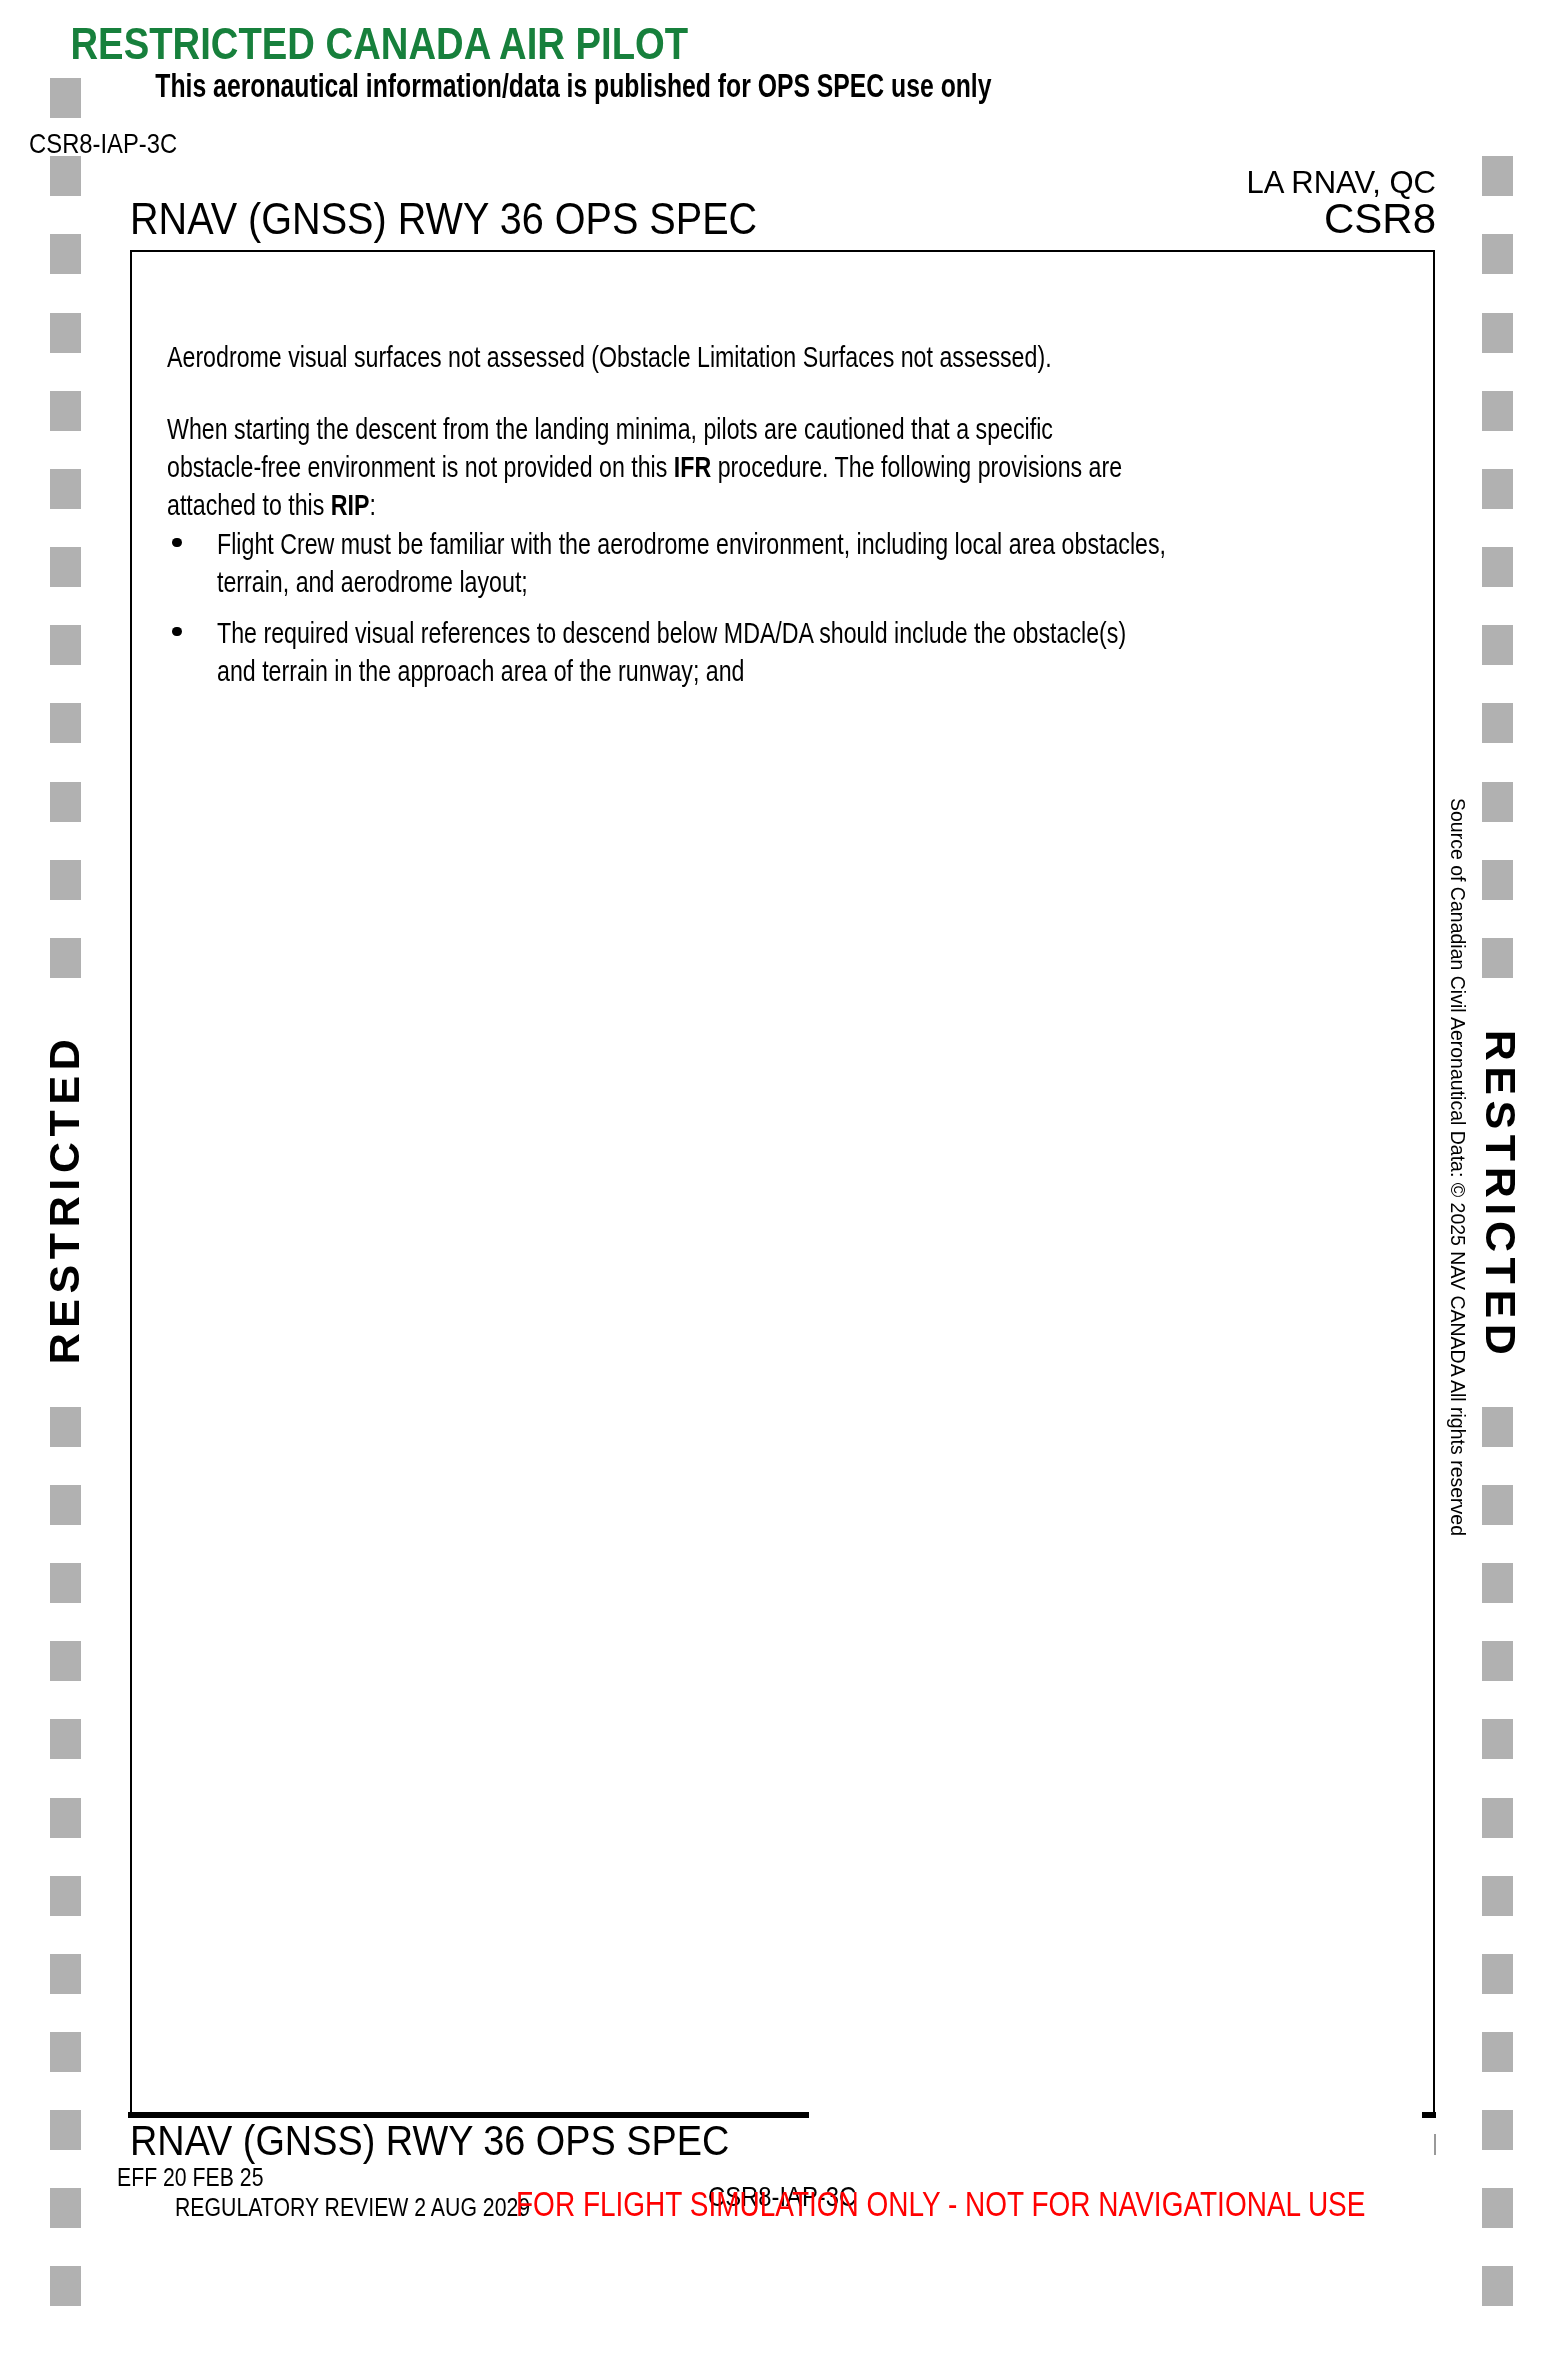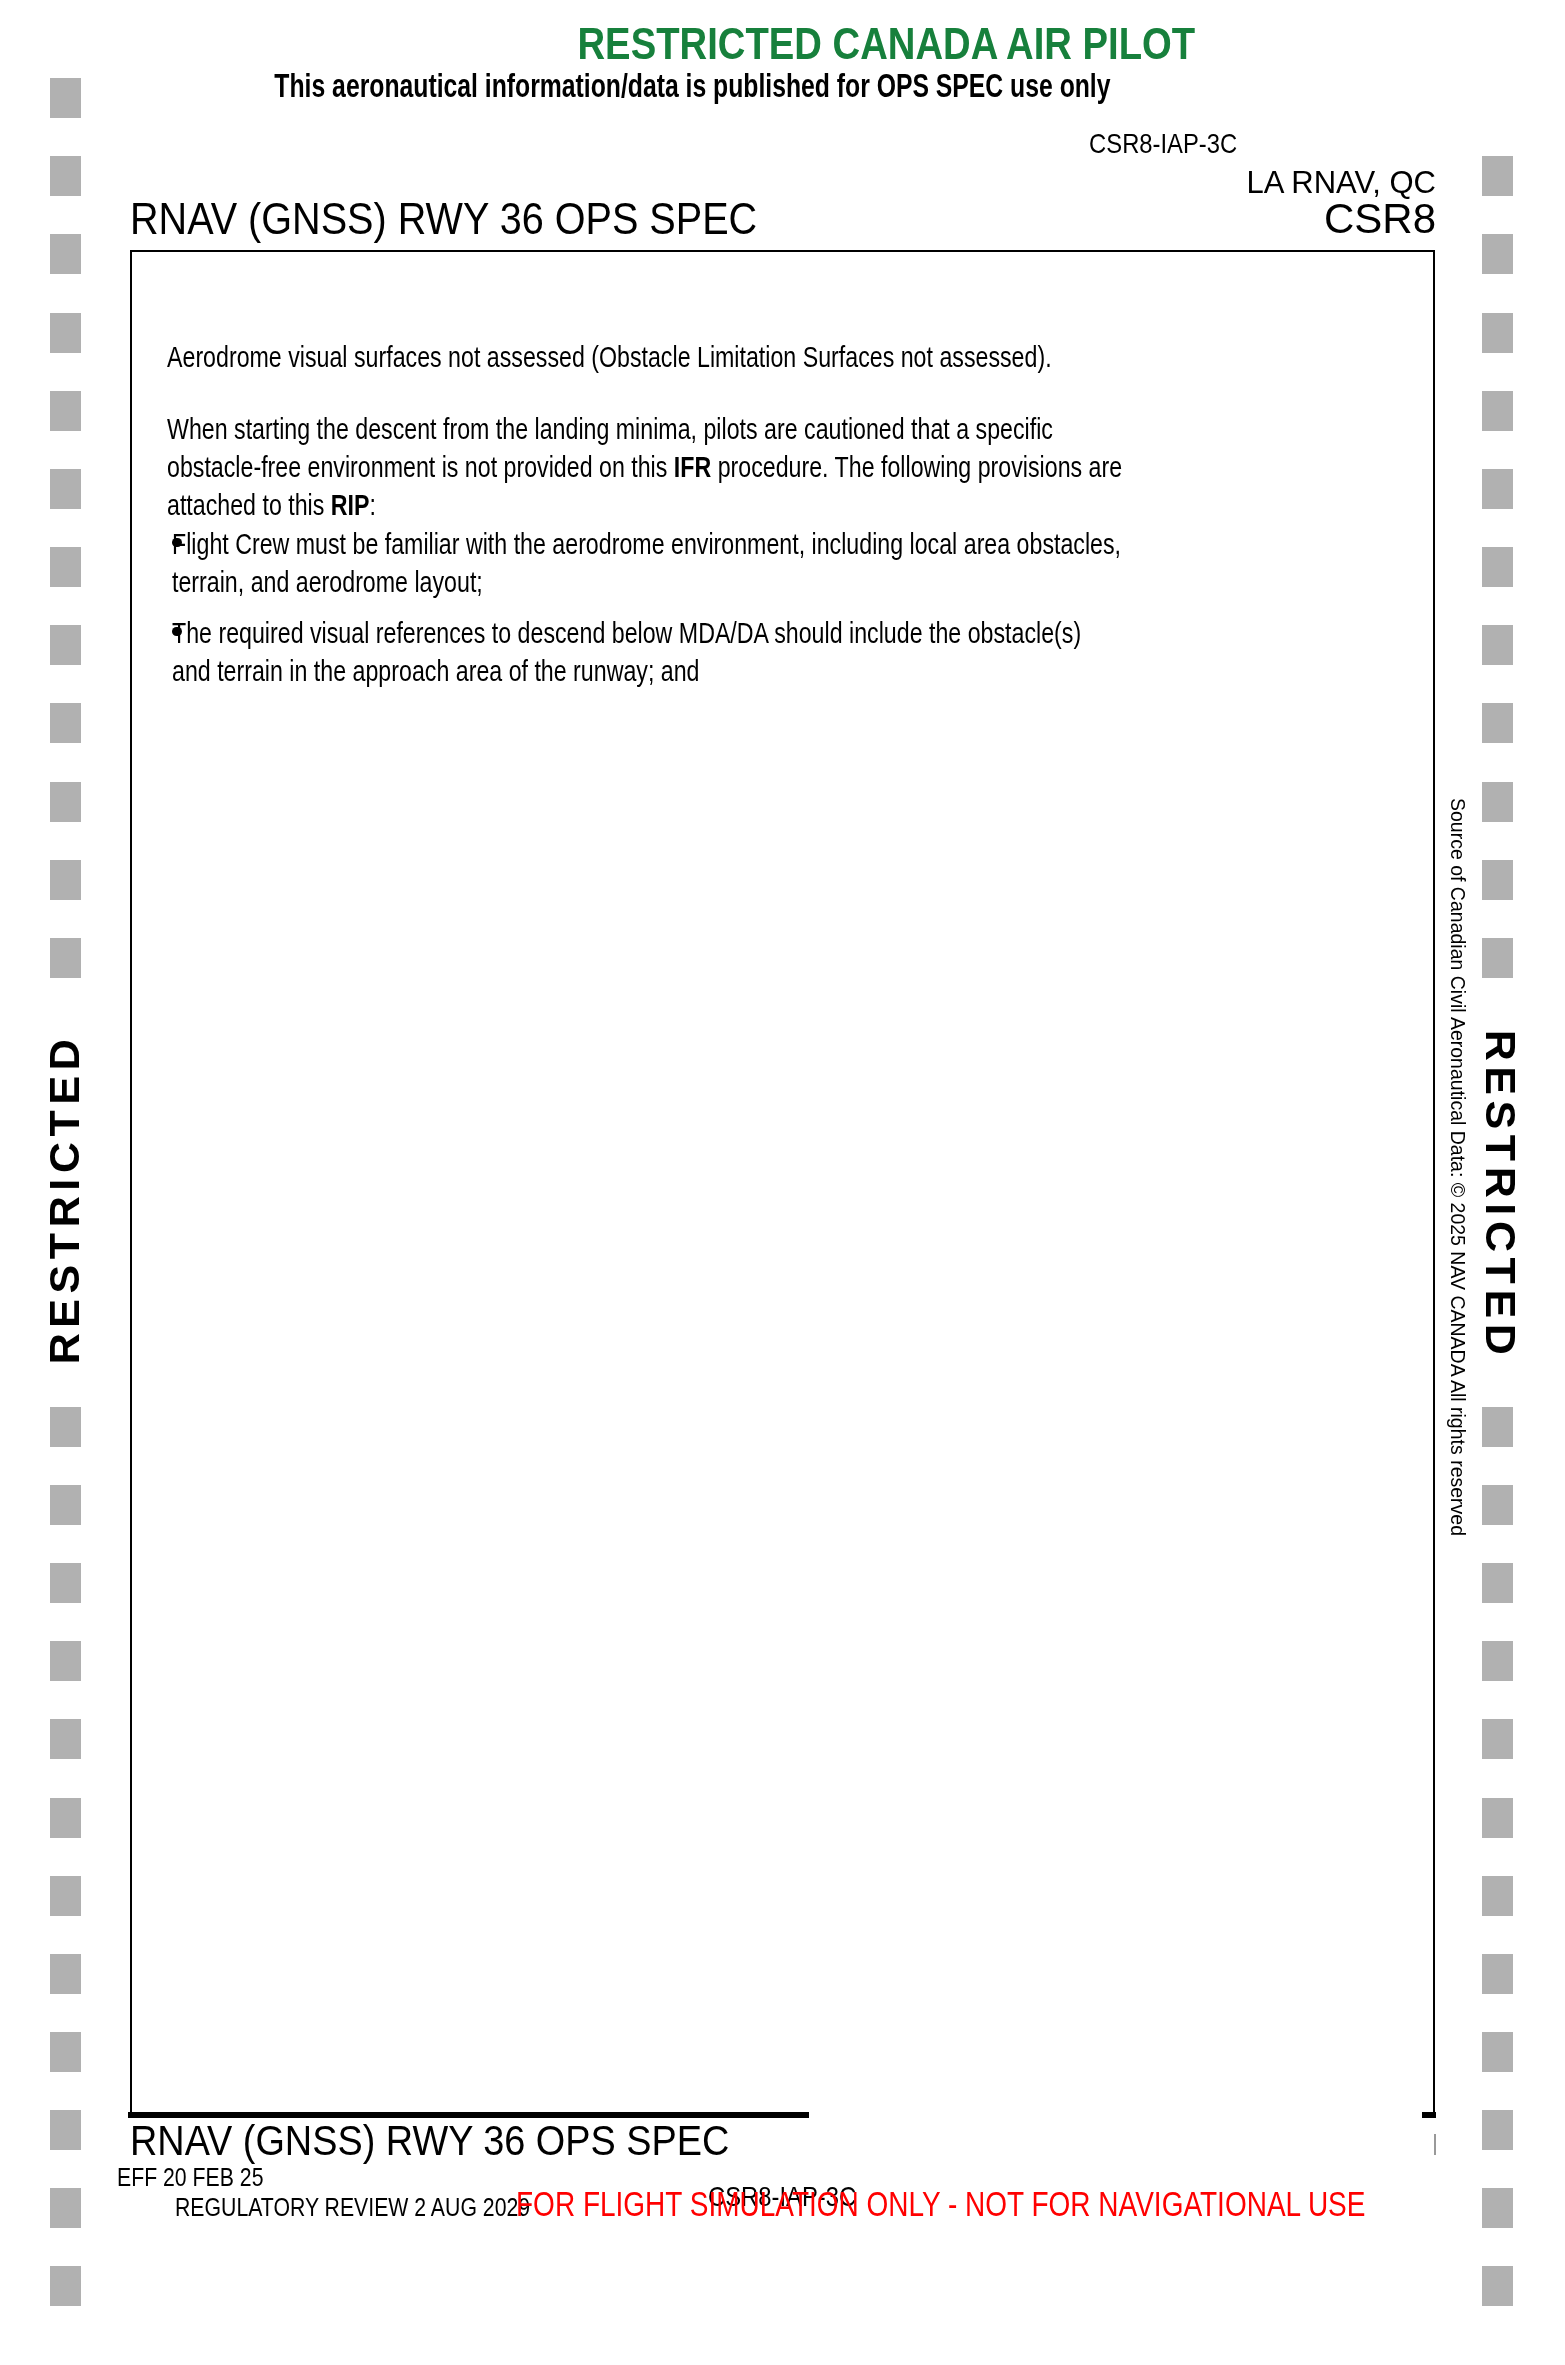--- a/index.html
+++ b/index.html
@@ -9,21 +9,21 @@
     background:#ffffff;
     font-family:"Liberation Sans", sans-serif;
     color:#000;
     overflow:hidden;
   }
   .abs{position:absolute;white-space:nowrap;}
   
   .cx80{transform:scaleX(0.80);transform-origin:0 0;display:inline-block;}
   .cx85{transform:scaleX(0.85);transform-origin:0 0;display:inline-block;}
   .cx88{transform:scaleX(0.88);transform-origin:0 0;display:inline-block;}
-  .centerline{position:absolute;left:0;width:1250px;text-align:right;}
+  .centerline{position:absolute;left:16px;width:1250px;text-align:left;}
   .centerline>span{display:inline-block;transform-origin:center top;}
   .b{font-weight:bold;}
 
   .pub-title{top:18px;font-size:45px;font-weight:bold;color:var(--green);}
   .pub-title>span{transform:scaleX(0.85);}
   .pub-sub{top:67px;font-size:33px;font-weight:bold;}
   .pub-sub>span{transform:scaleX(0.75);}
   .page-code-top{top:128px;font-size:28px;}
   .page-code-top>span{transform:scaleX(0.85);}
 
@@ -41,21 +41,21 @@
   .para{position:absolute;left:167px;font-size:29px;line-height:38px;}
   .para div{white-space:nowrap;}
   .para1{top:338px;}
   .para2{top:410px;}
 
   .bullet{position:absolute;left:172px;font-size:29px;line-height:38px;}
   .bullet .dot{
     position:absolute;left:0;top:12.6px;width:9.8px;height:9.8px;border-radius:50%;
     background:#000;
   }
-  .bullet .blines{text-decoration:underline;}
+  .bullet .blines{margin-left:45px;text-decoration:underline;}
   .bullet .blines div{white-space:nowrap;}
   .bullet1{top:525px;}
   .bullet2{top:614px;}
   .bullet3{top:696px;}
 
   .vtext{position:absolute;white-space:nowrap;}
   .watermark{
     font-size:43px;font-weight:bold;letter-spacing:5.6px;
   }
   .wm-left{left:64px;top:1199px;transform:translate(-50%,-50%) rotate(-90deg);}

